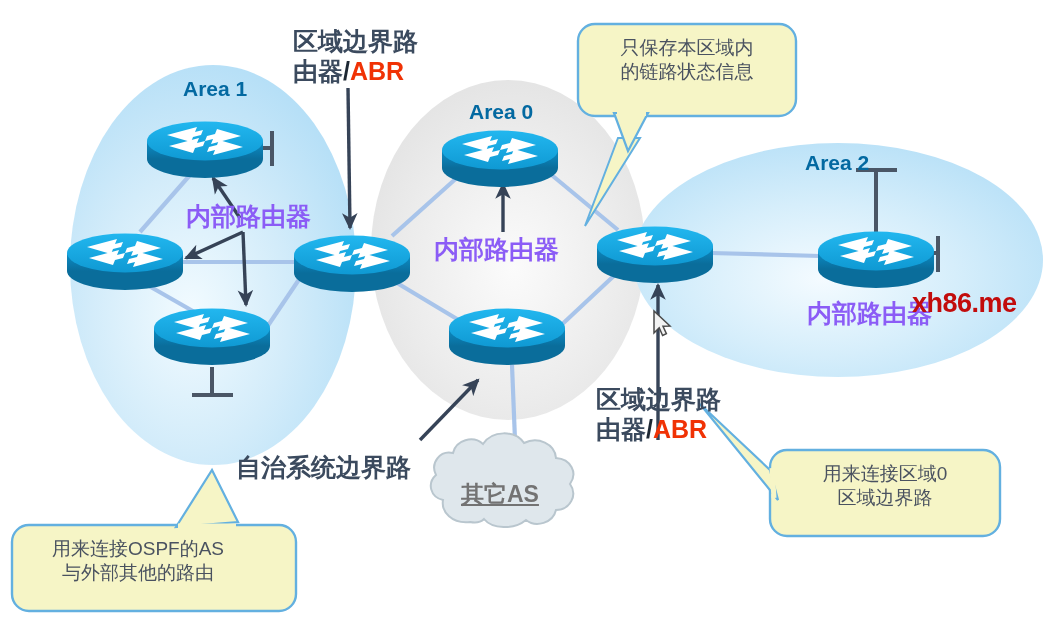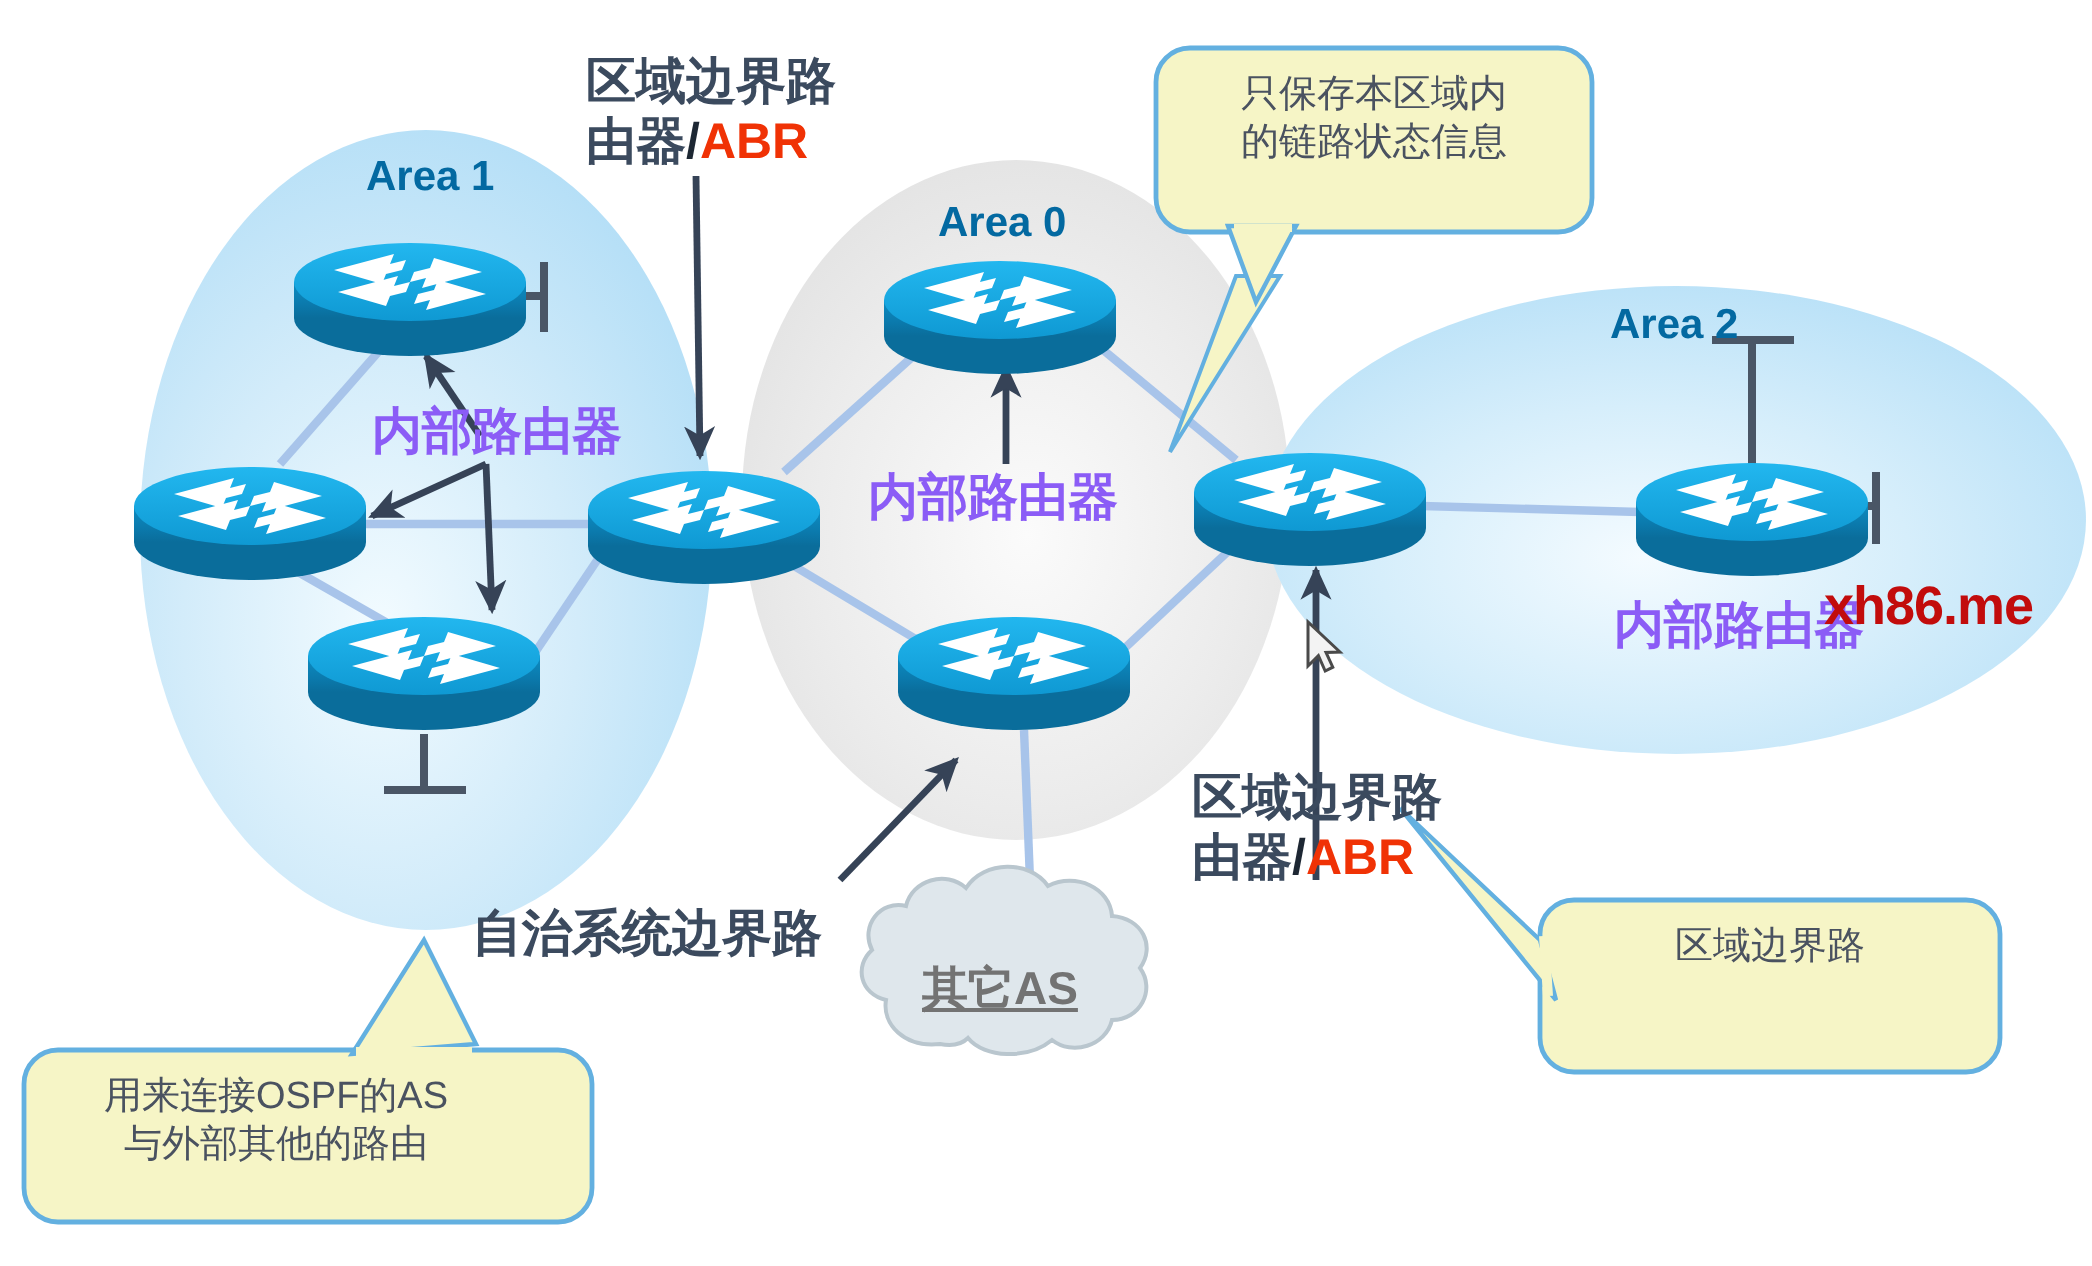--- a/index.html
+++ b/index.html
@@ -189,18 +189,19 @@
     <div>只保存本区域内</div>
     <div>的链路状态信息</div>
   </div>
 
   <div class="callout-txt" style="left:2px;top:537px;width:272px;">
     <div>用来连接OSPF的AS</div>
     <div>与外部其他的路由</div>
   </div>
 
   <div class="callout-txt" style="left:776px;top:462px;width:218px;">
+    <div>用来连接区域0</div>
     <div>区域边界路</div>
   </div>
 
   <div class="wmk" style="left:912px;top:288px;">xh86.me</div>
 
 </div>
 
 </body></html>

